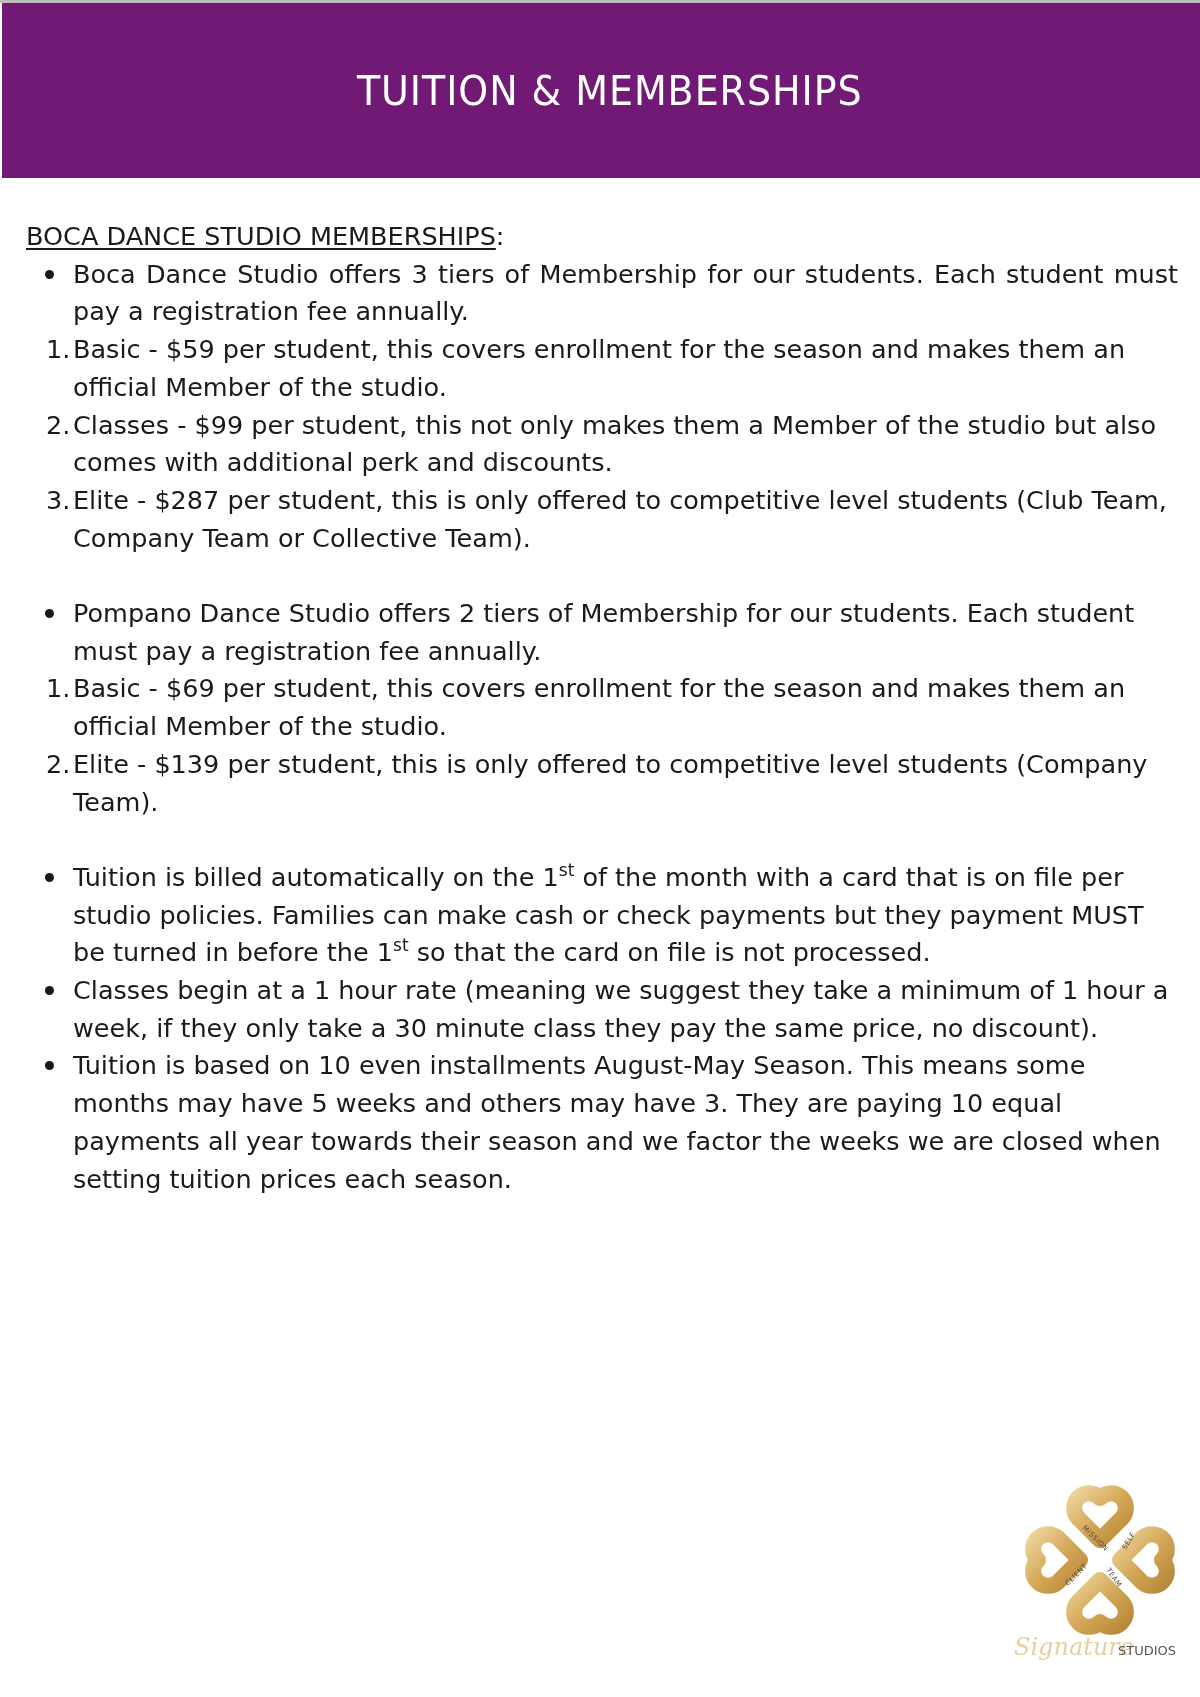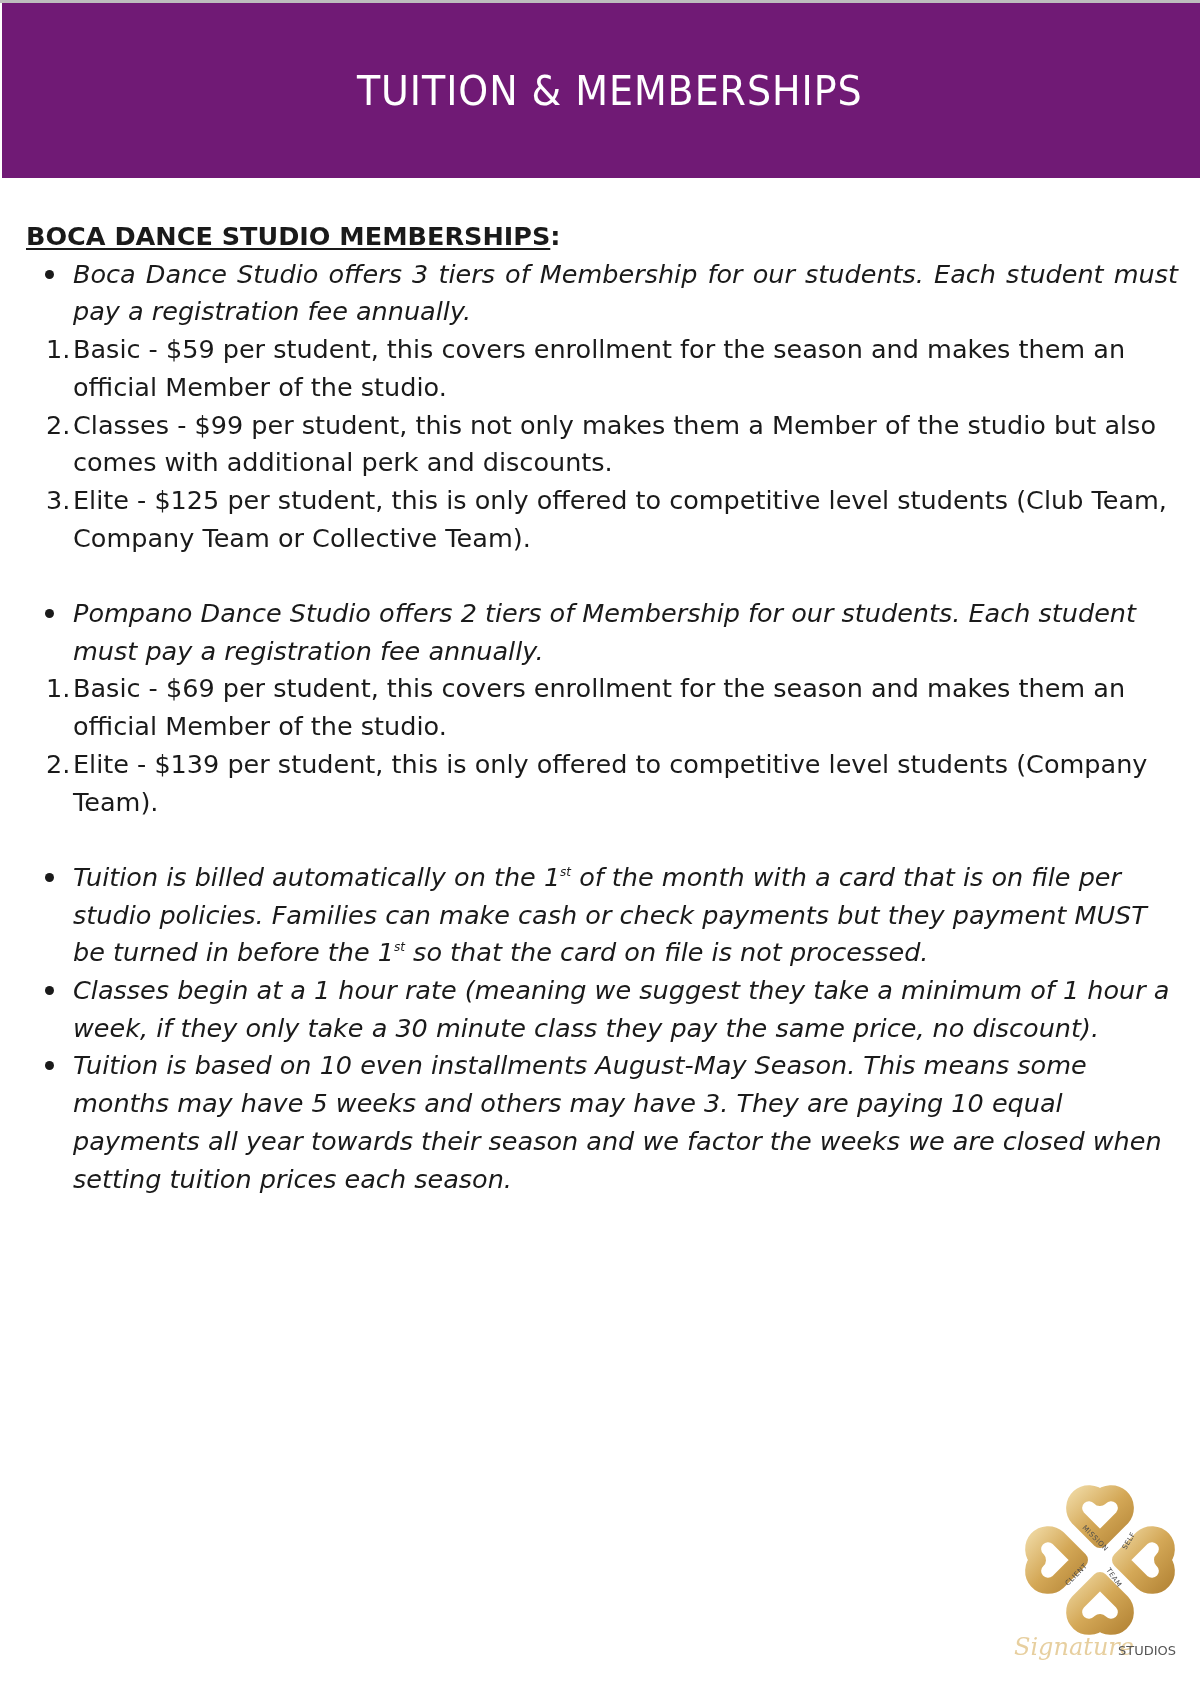--- a/index.html
+++ b/index.html
@@ -47,32 +47,31 @@
       width: 1152px;
       font-size: 25.5px;
       line-height: 37.7px;
     }
     .section {
       margin: 0 0 37.7px 0;
     }
     .section-heading {
       margin: 0;
       font-size: 25.5px;
-      font-weight: bold;
+      font-weight: normal;
       line-height: 37.7px;
     }
     .section-heading .u {
       text-decoration: underline;
       text-underline-offset: 3px;
       text-decoration-thickness: 2px;
     }
     .bullet-row {
       position: relative;
       padding-left: 47px;
-      font-style: italic;
     }
     .bullet-dot {
       position: absolute;
       left: 19px;
       top: 14px;
       width: 9px; height: 9px;
       border-radius: 50%;
       background: #1a1a1a;
     }
     .num-row {
@@ -83,21 +82,21 @@
       position: absolute;
       left: 20px;
       top: 0;
     }
     .justify {
       text-align: justify;
       text-align-last: left;
     }
     .b { font-weight: normal; }
     sup {
-      font-size: 12px;
+      font-size: 17px;
       line-height: 0;
       vertical-align: 10px;
     }
     .logo {
       position: absolute;
       left: 1010px;
       top: 1470px;
       width: 180px;
       height: 220px;
     }
@@ -126,21 +125,21 @@
       <span class="b">Basic</span><span> - $59 per student, this covers enrollment for the season and makes them an official Member of the studio.</span>
     </div>
 
     <div class="num-row">
       <span class="num-marker">2.</span>
       <span class="b">Classes</span><span> - $99 per student, this not only makes them a Member of the studio but also comes with additional perk and discounts.</span>
     </div>
 
     <div class="num-row">
       <span class="num-marker">3.</span>
-      <span class="b">Elite</span><span> - $125 per student, this is only offered to competitive level students (Club Team, Company Team or Collective Team).</span>
+      <span class="b">Elite</span><span> - $287 per student, this is only offered to competitive level students (Club Team, Company Team or Collective Team).</span>
     </div>
   </section>
 
   <section class="section">
 
     <div class="bullet-row">
       <span class="bullet-dot"></span>
       <span>Pompano Dance Studio offers 2 tiers of Membership for our students. Each student must pay a registration fee annually.</span>
     </div>
 

